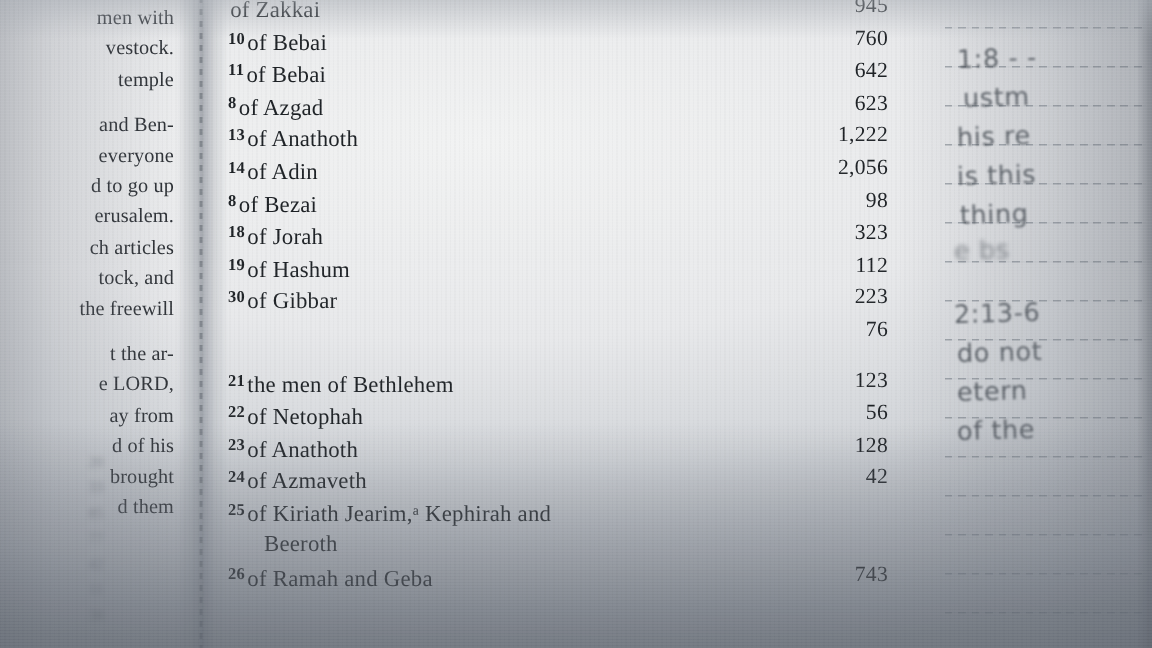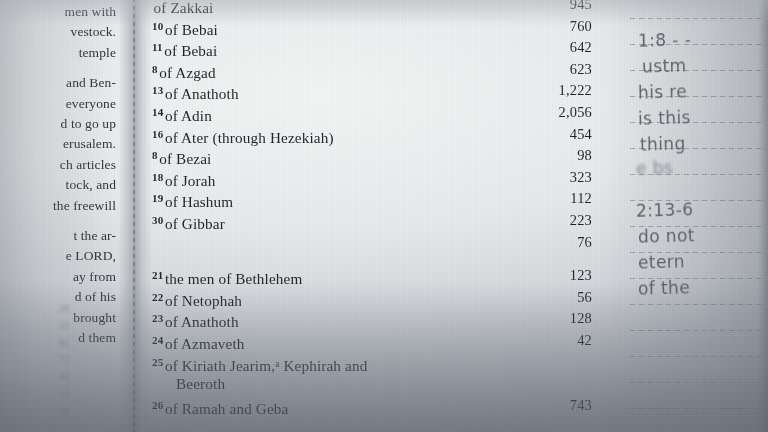--- a/index.html
+++ b/index.html
@@ -245,24 +245,20 @@
     </div>
     <div class="row b0">
       <span class="vnum">13</span><span class="txt">of Anathoth</span>
       <span class="num">1,222</span>
     </div>
     <div class="row b0">
       <span class="vnum">14</span><span class="txt">of Adin</span>
       <span class="num">2,056</span>
     </div>
     <div class="row b0">
-      <span class="vnum">16</span><span class="txt">of Ater (through Hezekiah)</span>
-      <span class="num">454</span>
-    </div>
-    <div class="row b0">
       <span class="vnum">8</span><span class="txt">of Bezai</span>
       <span class="num">98</span>
     </div>
     <div class="row b0">
       <span class="vnum">18</span><span class="txt">of Jorah</span>
       <span class="num">323</span>
     </div>
     <div class="row b0">
       <span class="vnum">19</span><span class="txt">of Hashum</span>
       <span class="num">112</span>

